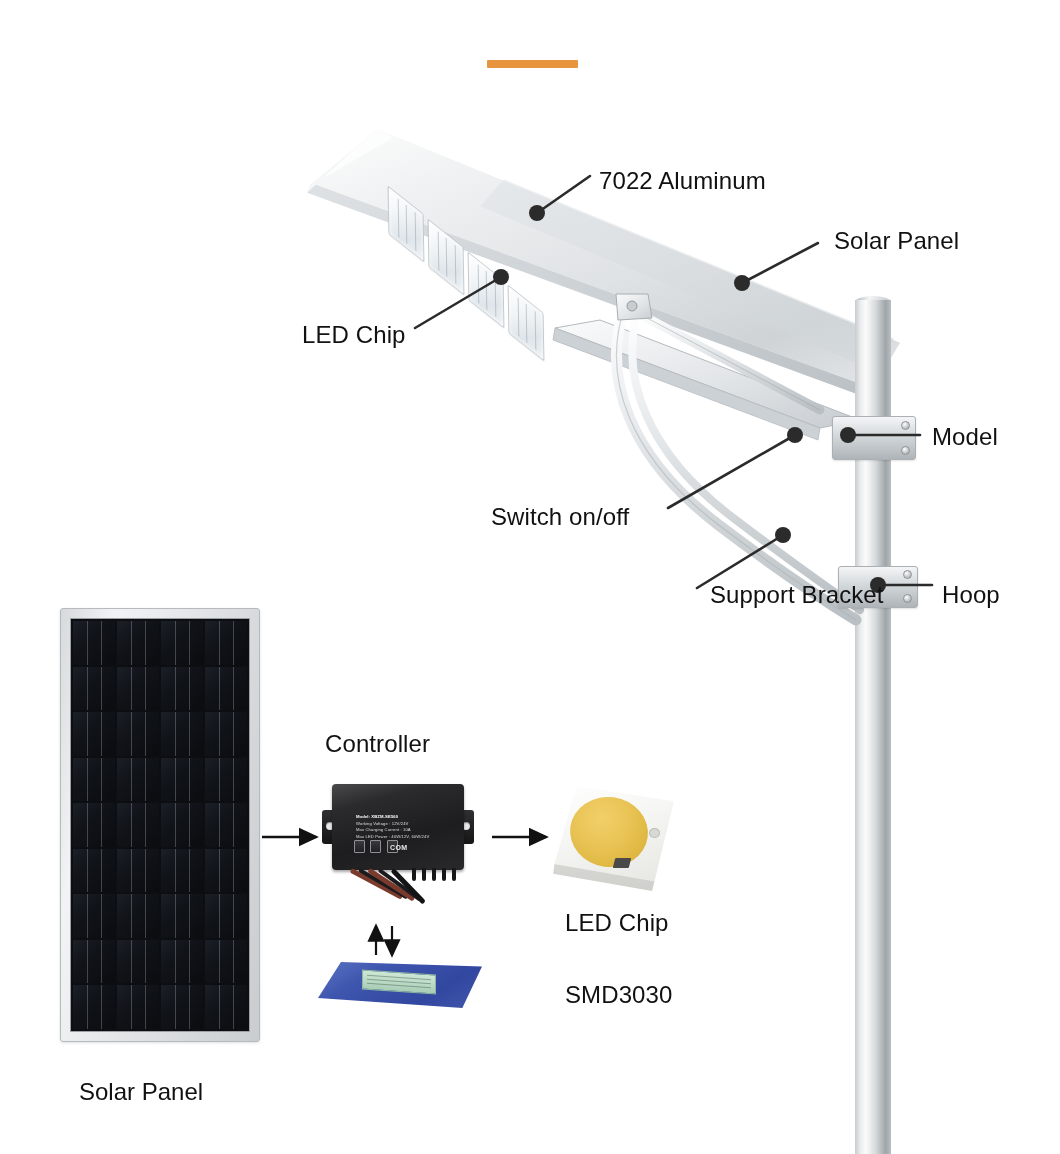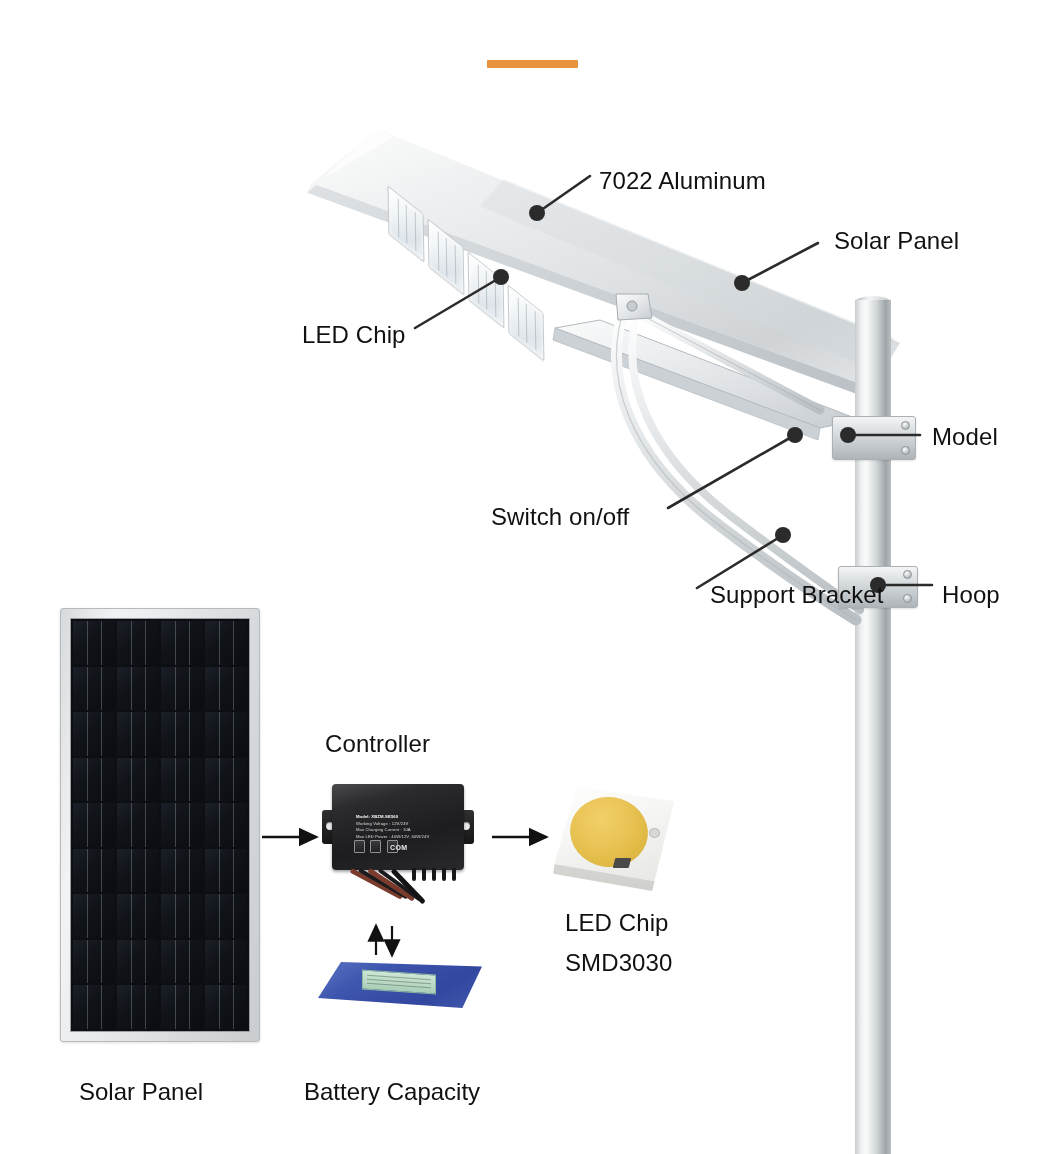--- a/index.html
+++ b/index.html
@@ -435,18 +435,17 @@
 
   <div id="led-chip-img">
     <div class="chip-base"></div>
     <div class="chip-side"></div>
     <div class="chip-phosphor"></div>
     <div class="chip-dot"></div>
     <div class="chip-notch"></div>
   </div>
 
   <div class="label" style="left:565px;top:908px;">LED Chip</div>
-  <div class="label" style="left:565px;top:948px;">SMD3030</div>
+  <div class="label" style="left:565px;top:980px;">SMD3030</div>
 
   <div class="caption" style="left:79px;top:1078px;">Solar Panel</div>
-  <div class="caption" style="left:304px;top:1078px;">Battery Capacity</div>
 
 </div>
 
 </body></html>

